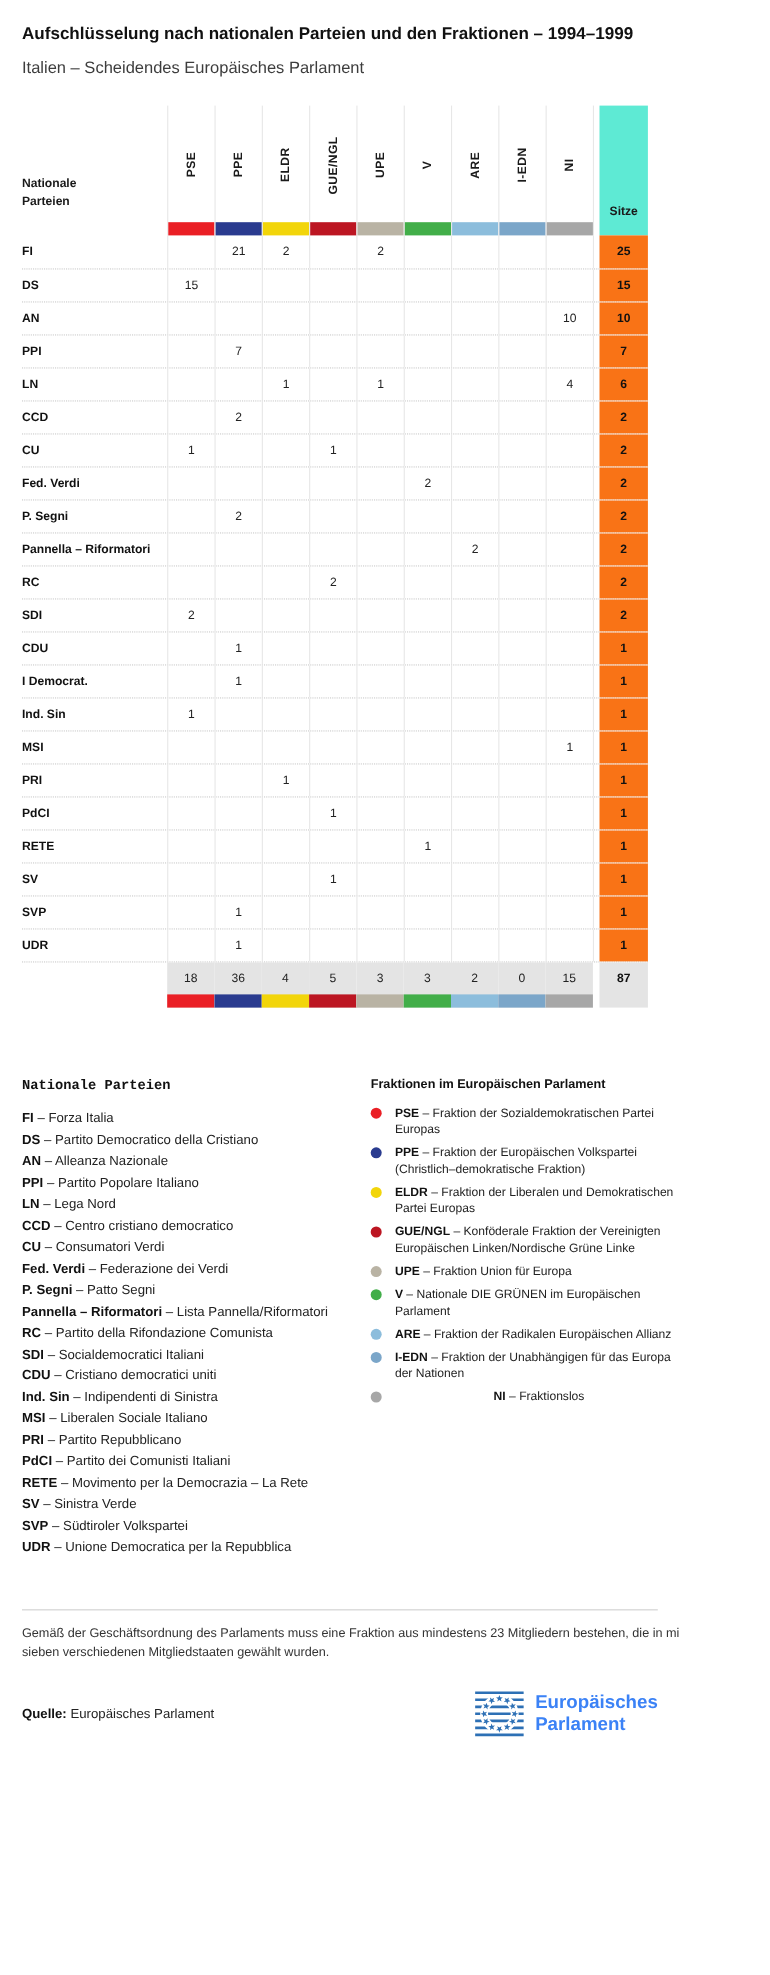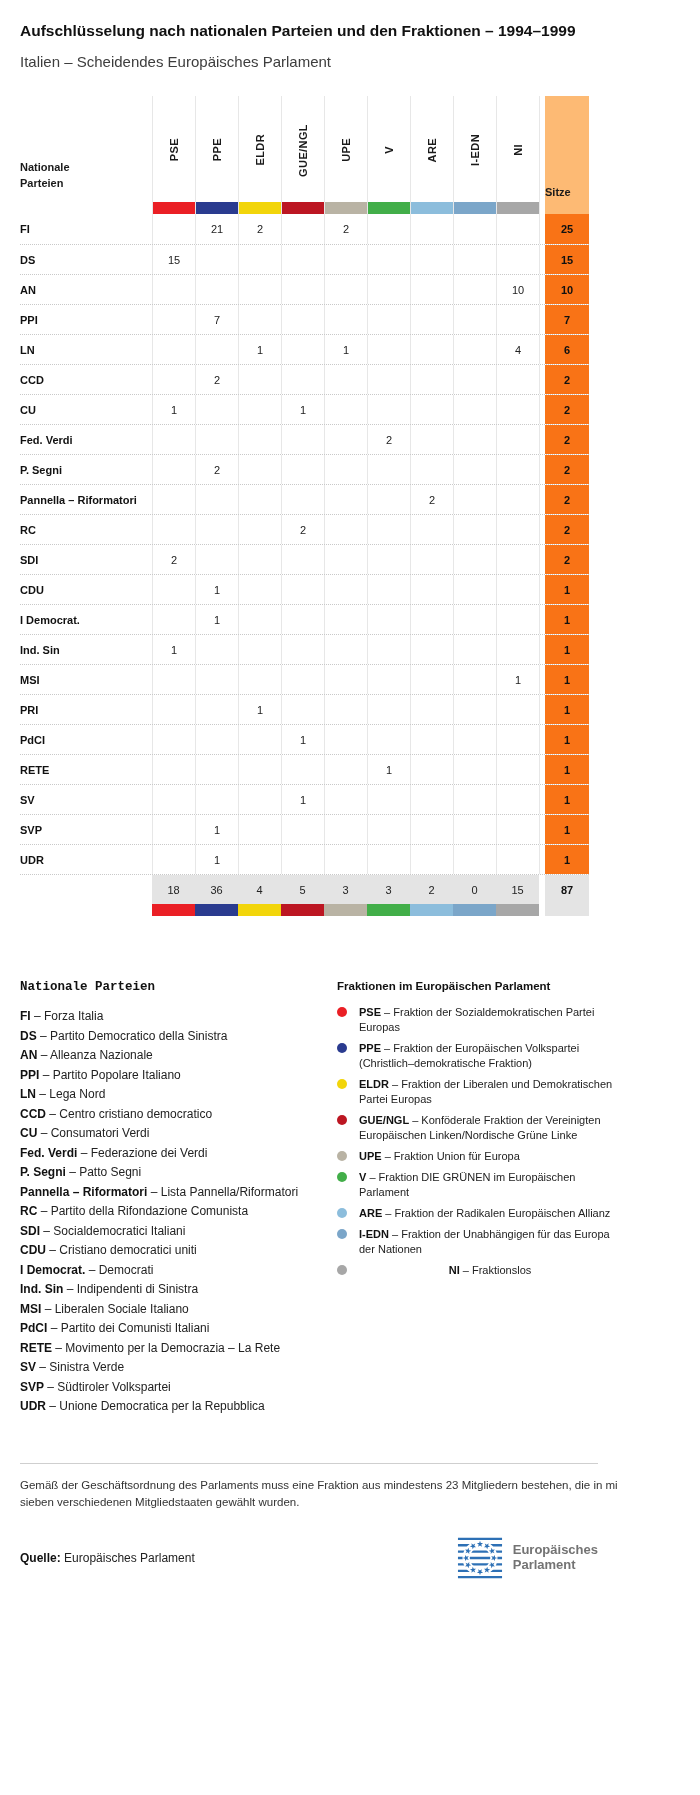--- a/index.html
+++ b/index.html
@@ -12,21 +12,21 @@
   .subtitle{font-size:15px;font-weight:400;margin:13px 0 0 0;color:#3d3d3d;}
 
   .table{width:569px;margin-top:26px;font-size:11px;}
   .grid{display:grid;grid-template-columns:132px repeat(9,43px) 6px 44px;}
   .thead{height:118px;}
   .ph{display:flex;align-items:flex-end;padding-bottom:22px;font-weight:bold;line-height:1.45;}
   .ph span{display:block;width:74px;}
   .ghcell{position:relative;border-left:1px solid #e7e7e7;display:flex;align-items:center;justify-content:center;}
   .vlabel{writing-mode:vertical-rl;transform:rotate(180deg);font-weight:bold;font-size:11px;letter-spacing:.4px;margin-bottom:10px;white-space:nowrap;}
   .hbar{position:absolute;left:0;bottom:0;width:100%;height:12px;}
-  .seats-head{background:#fdba74;display:flex;align-items:flex-end;justify-content:flex-start;padding-bottom:16px;font-weight:bold;}
+  .seats-head{background:#5eead4;display:flex;align-items:flex-end;justify-content:center;padding-bottom:16px;font-weight:bold;}
   .thead .gapcell,.trow .gapcell{border-left:1px solid #e7e7e7;}
 
   .trow{height:30px;}
   #tbody .trow + .trow{border-top:1px dotted #c9c9c9;}
   .pcell{display:flex;align-items:center;font-weight:bold;padding-right:6px;color:#111;}
   .vcell{display:flex;align-items:center;justify-content:center;border-left:1px solid #e7e7e7;color:#222;}
   .scell{background:#f97316;display:flex;align-items:center;justify-content:center;font-weight:bold;color:#111;}
 
   .totrow{height:42px;border-top:1px dotted #c9c9c9;}
   .tcell{position:relative;background:#e4e4e4;display:flex;align-items:center;justify-content:center;padding-bottom:12px;color:#222;}
@@ -43,21 +43,21 @@
   .gitem:last-child{margin-bottom:0;text-align:center;}
   .dot{width:10px;height:10px;border-radius:50%;flex:none;margin:2px 12px 0 0;}
   .gtxt{width:262px;}
 
   .footer{margin-top:46px;}
   .rule{border:none;border-top:1px solid #cfcfcf;margin:0 0 13px 0;}
   .note{font-size:11.5px;line-height:1.5;color:#333;margin:0;width:660px;}
   .source-row{display:flex;justify-content:space-between;align-items:center;margin-top:24px;}
   .source{font-size:12px;color:#222;}
   .logo{display:flex;align-items:center;gap:10px;}
-  .logo-text{font-size:13px;font-weight:bold;color:#737373;line-height:1.15;}
+  .logo-text{font-size:17px;font-weight:bold;color:#3b82f6;line-height:1.15;}
 </style>
 </head>
 <body>
 
 <div class="page">
   <div class="inner">
 
     <h1 class="title">Aufschlüsselung nach nationalen Parteien und den Fraktionen – 1994–1999</h1>
     <h2 class="subtitle">Italien – Scheidendes Europäisches Parlament</h2>
 
@@ -458,35 +458,35 @@
           <div class="gapcell"></div>
           <div class="scell tot">87</div>
         </div>
     </div>
 
     <div class="legend">
       <div class="leg-left">
         <div class="leg-head mono">Nationale Parteien</div>
         <div id="parties-list">
             <div class="pitem"><span class="abbr">FI</span><span class="sep"> – </span><span class="pname">Forza Italia</span></div>
-            <div class="pitem"><span class="abbr">DS</span><span class="sep"> – </span><span class="pname">Partito Democratico della Sinistra</span></div>
+            <div class="pitem"><span class="abbr">DS</span><span class="sep"> – </span><span class="pname">Partito Democratico della Cristiano</span></div>
             <div class="pitem"><span class="abbr">AN</span><span class="sep"> – </span><span class="pname">Alleanza Nazionale</span></div>
             <div class="pitem"><span class="abbr">PPI</span><span class="sep"> – </span><span class="pname">Partito Popolare Italiano</span></div>
             <div class="pitem"><span class="abbr">LN</span><span class="sep"> – </span><span class="pname">Lega Nord</span></div>
             <div class="pitem"><span class="abbr">CCD</span><span class="sep"> – </span><span class="pname">Centro cristiano democratico</span></div>
             <div class="pitem"><span class="abbr">CU</span><span class="sep"> – </span><span class="pname">Consumatori Verdi</span></div>
             <div class="pitem"><span class="abbr">Fed. Verdi</span><span class="sep"> – </span><span class="pname">Federazione dei Verdi</span></div>
             <div class="pitem"><span class="abbr">P. Segni</span><span class="sep"> – </span><span class="pname">Patto Segni</span></div>
             <div class="pitem"><span class="abbr">Pannella – Riformatori</span><span class="sep"> – </span><span class="pname">Lista Pannella/Riformatori</span></div>
             <div class="pitem"><span class="abbr">RC</span><span class="sep"> – </span><span class="pname">Partito della Rifondazione Comunista</span></div>
             <div class="pitem"><span class="abbr">SDI</span><span class="sep"> – </span><span class="pname">Socialdemocratici Italiani</span></div>
             <div class="pitem"><span class="abbr">CDU</span><span class="sep"> – </span><span class="pname">Cristiano democratici uniti</span></div>
-            <div class="pitem"><span class="abbr">I Democrat.</span><span class="sep"> – </span><span class="pname">Democrati</span></div>
             <div class="pitem"><span class="abbr">Ind. Sin</span><span class="sep"> – </span><span class="pname">Indipendenti di Sinistra</span></div>
             <div class="pitem"><span class="abbr">MSI</span><span class="sep"> – </span><span class="pname">Liberalen Sociale Italiano</span></div>
+            <div class="pitem"><span class="abbr">PRI</span><span class="sep"> – </span><span class="pname">Partito Repubblicano</span></div>
             <div class="pitem"><span class="abbr">PdCI</span><span class="sep"> – </span><span class="pname">Partito dei Comunisti Italiani</span></div>
             <div class="pitem"><span class="abbr">RETE</span><span class="sep"> – </span><span class="pname">Movimento per la Democrazia – La Rete</span></div>
             <div class="pitem"><span class="abbr">SV</span><span class="sep"> – </span><span class="pname">Sinistra Verde</span></div>
             <div class="pitem"><span class="abbr">SVP</span><span class="sep"> – </span><span class="pname">Südtiroler Volkspartei</span></div>
             <div class="pitem"><span class="abbr">UDR</span><span class="sep"> – </span><span class="pname">Unione Democratica per la Repubblica</span></div>
           </div>
       </div>
       <div class="leg-right">
         <div class="leg-head">Fraktionen im Europäischen Parlament</div>
         <div id="groups-list">
@@ -505,21 +505,21 @@
             <div class="gitem">
               <div class="dot" style="background: rgb(188, 22, 34);"></div>
               <span class="gtxt"><span class="abbr">GUE/NGL</span><span class="sep"> – </span><span>Konföderale Fraktion der Vereinigten Europäischen Linken/Nordische Grüne Linke</span></span>
             </div>
             <div class="gitem">
               <div class="dot" style="background: rgb(185, 179, 164);"></div>
               <span class="gtxt"><span class="abbr">UPE</span><span class="sep"> – </span><span>Fraktion Union für Europa</span></span>
             </div>
             <div class="gitem">
               <div class="dot" style="background: rgb(66, 174, 73);"></div>
-              <span class="gtxt"><span class="abbr">V</span><span class="sep"> – </span><span>Fraktion DIE GRÜNEN im Europäischen Parlament</span></span>
+              <span class="gtxt"><span class="abbr">V</span><span class="sep"> – </span><span>Nationale DIE GRÜNEN im Europäischen Parlament</span></span>
             </div>
             <div class="gitem">
               <div class="dot" style="background: rgb(140, 189, 220);"></div>
               <span class="gtxt"><span class="abbr">ARE</span><span class="sep"> – </span><span>Fraktion der Radikalen Europäischen Allianz</span></span>
             </div>
             <div class="gitem">
               <div class="dot" style="background: rgb(123, 166, 201);"></div>
               <span class="gtxt"><span class="abbr">I-EDN</span><span class="sep"> – </span><span>Fraktion der Unabhängigen für das Europa der Nationen</span></span>
             </div>
             <div class="gitem">

